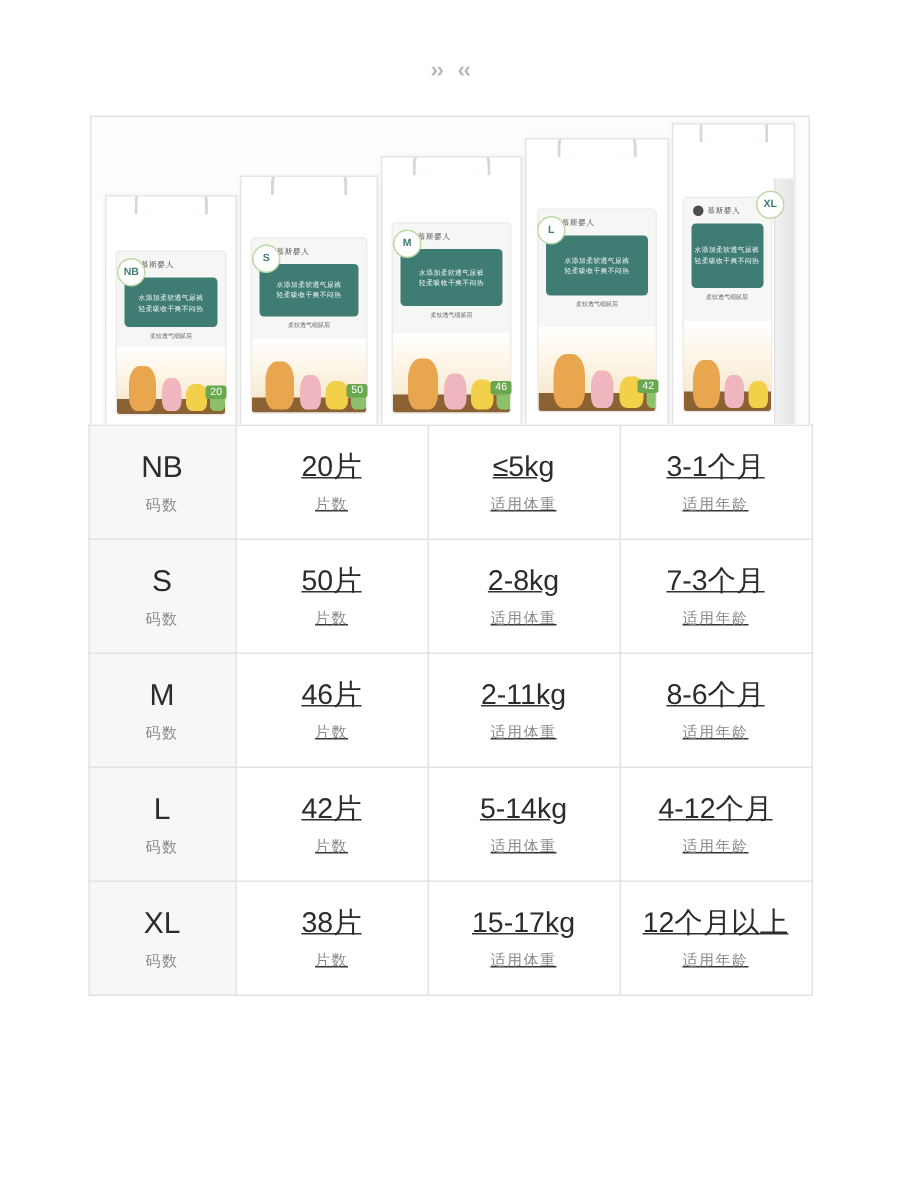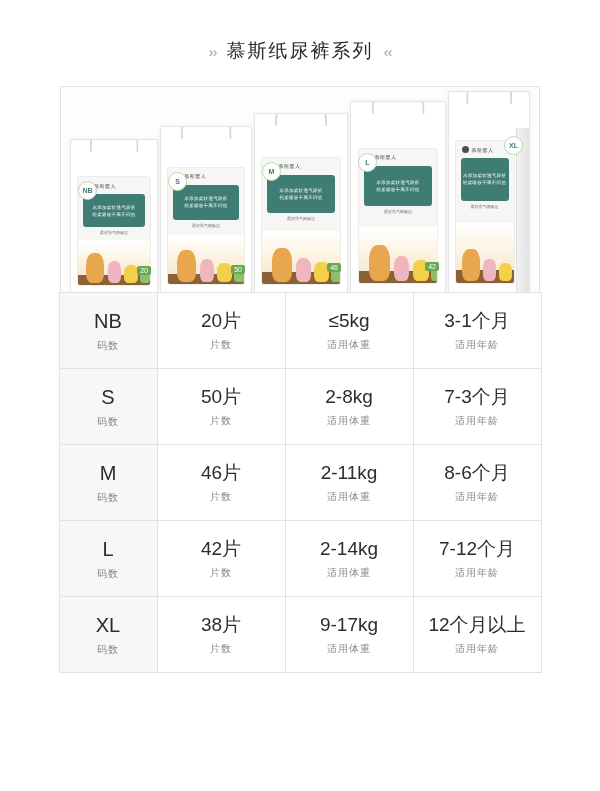--- a/index.html
+++ b/index.html
@@ -198,42 +198,41 @@
     table-layout: fixed;
   }
   table.spec td {
     border: 1px solid #e2e2e2;
     height: 75px;
     text-align: center;
     vertical-align: middle;
     padding: 0;
   }
   td.size-cell { width: 97px; background: #f7f7f7; }
-  td.val-cell { width: 127px; background: #ffffff; }
+  td.val-cell { width: 127px; background: #ffffff; text-decoration: underline; }
   .big {
     font-size: 19px;
     color: #2c2c2c;
     line-height: 1.25;
   }
   .big.size { font-size: 20px; }
   .small {
     font-size: 10px;
     color: #8a8a8a;
     margin-top: 5px;
     letter-spacing: 1px;
   }
 </style>
 </head>
 <body>
 
 <div class="page">
 
   <div class="title-row">
     <span class="title-deco">››</span>
-    <span class="title-text">慕斯纸尿裤系列</span>
     <span class="title-deco">‹‹</span>
   </div>
 
   <div class="image-band">
     <div class="packs">
 
       <div class="pack" style="width:86px;height:152px;">
         <div class="handle"></div>
         <div class="pack-inner">
           <div class="brand">
@@ -414,39 +413,39 @@
       <tr>
         <td class="size-cell">
           <div class="big size">L</div>
           <div class="small">码数</div>
         </td>
         <td class="val-cell">
           <div class="big">42片</div>
           <div class="small">片数</div>
         </td>
         <td class="val-cell">
-          <div class="big">2-14kg</div>
+          <div class="big">5-14kg</div>
           <div class="small">适用体重</div>
         </td>
         <td class="val-cell">
-          <div class="big">7-12个月</div>
+          <div class="big">4-12个月</div>
           <div class="small">适用年龄</div>
         </td>
       </tr>
       <tr>
         <td class="size-cell">
           <div class="big size">XL</div>
           <div class="small">码数</div>
         </td>
         <td class="val-cell">
           <div class="big">38片</div>
           <div class="small">片数</div>
         </td>
         <td class="val-cell">
-          <div class="big">9-17kg</div>
+          <div class="big">15-17kg</div>
           <div class="small">适用体重</div>
         </td>
         <td class="val-cell">
           <div class="big">12个月以上</div>
           <div class="small">适用年龄</div>
         </td>
       </tr>
     </tbody>
   </table>
 

